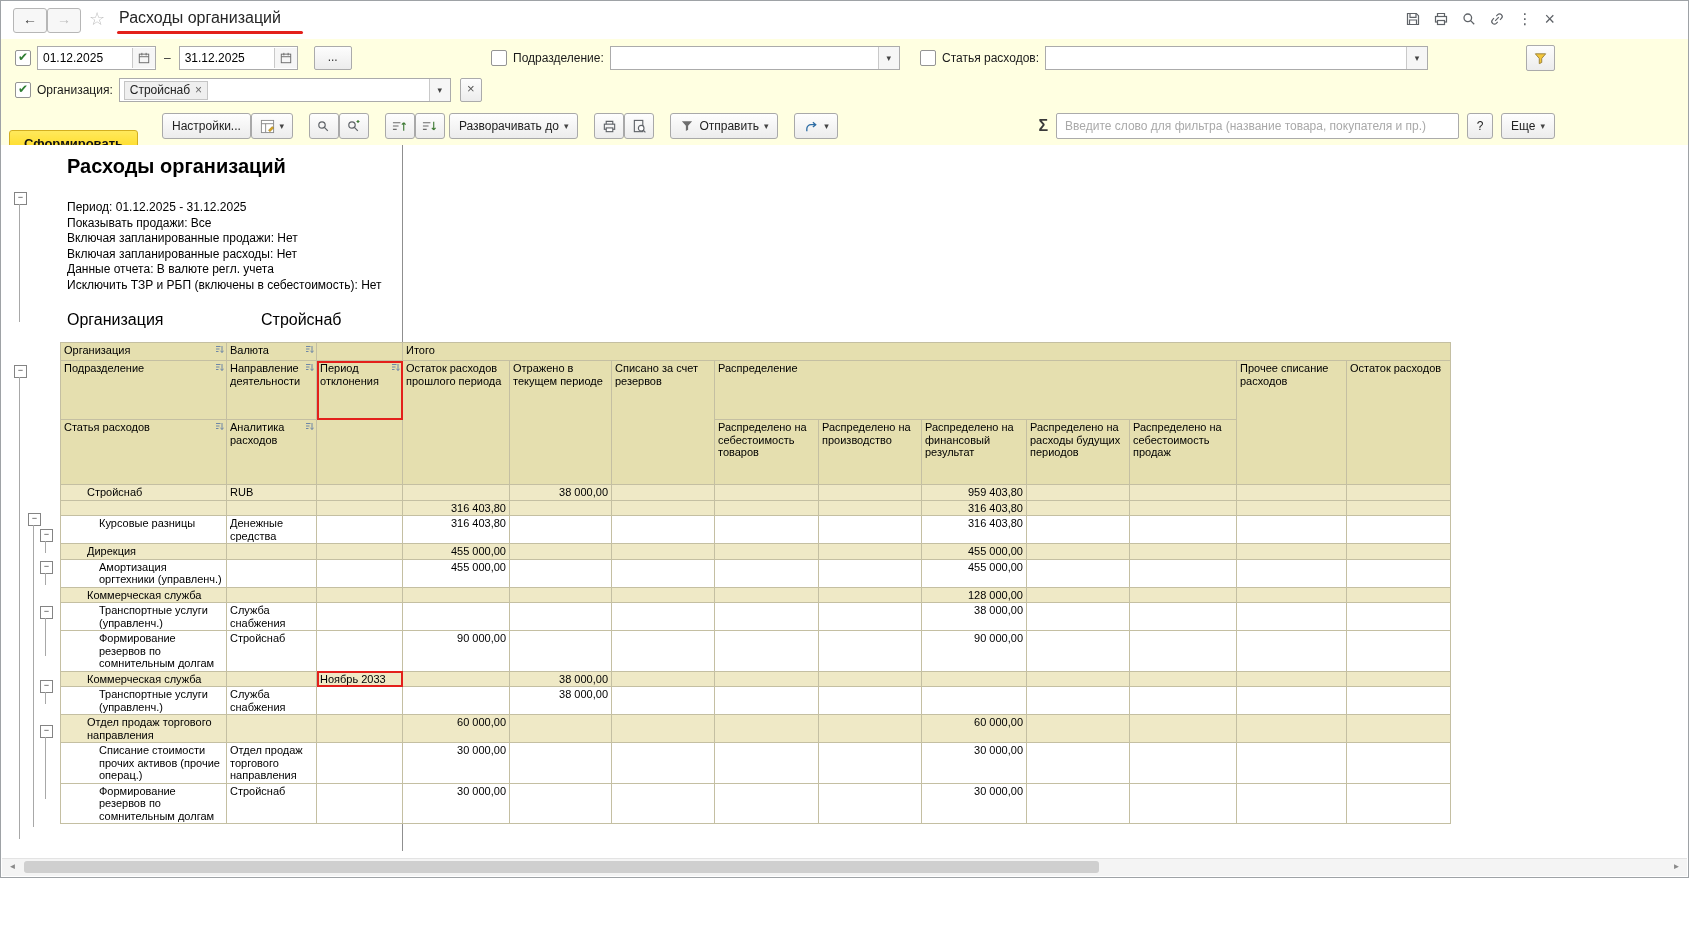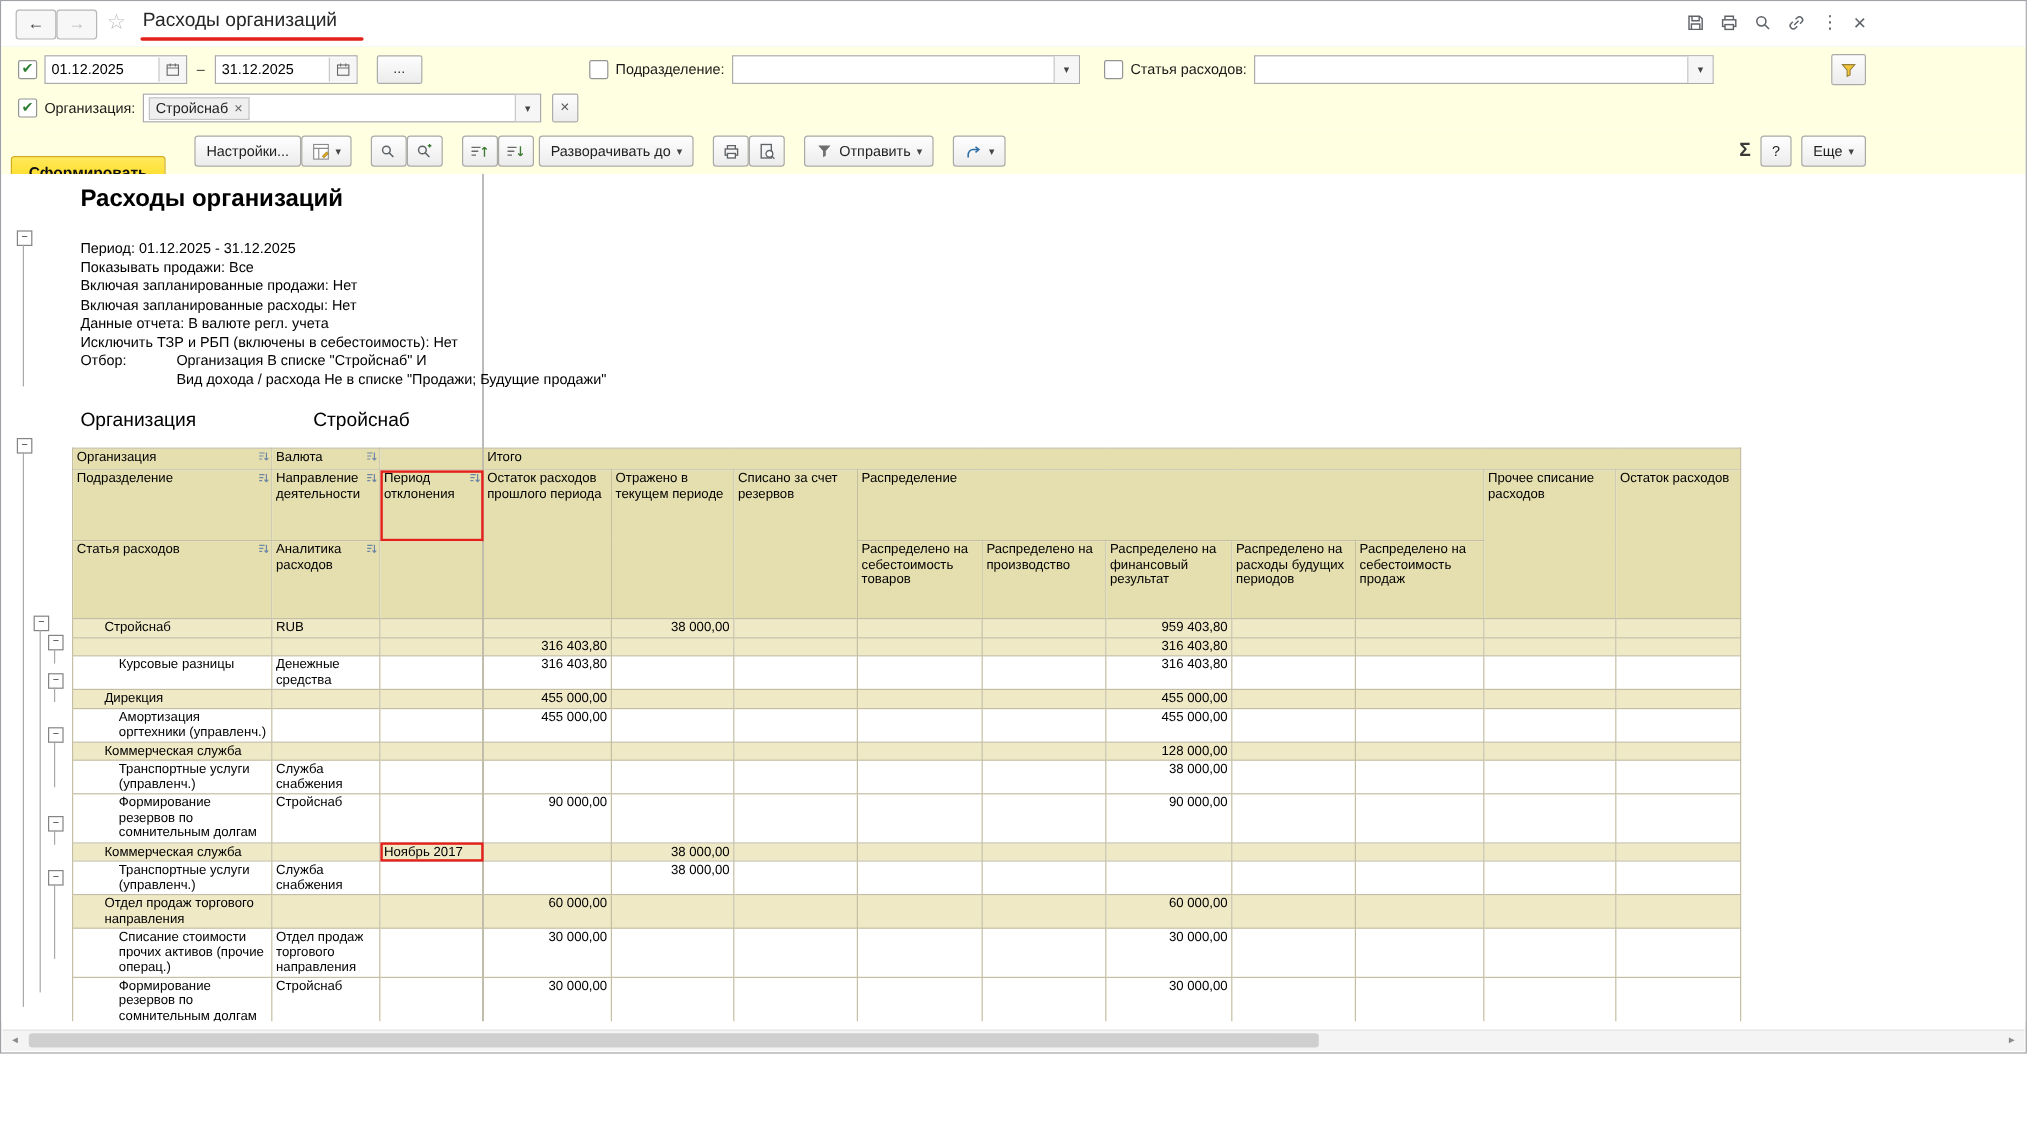--- a/index.html
+++ b/index.html
@@ -285,20 +285,21 @@
       <span class="btn iconbtn" style="width:42px">
         <svg width="15" height="15" viewBox="0 0 16 16" fill="none" stroke="#2E6DA4" stroke-width="1.4">
           <path d="M3 13v-2.5A4.5 4.5 0 017.5 6H12"></path>
             <path d="M9.5 3.5L12.5 6 9.5 8.5"></path>
         </svg>
         <span class="dd">▾</span>
       </span>
     </div>
     <div class="tright">
       <span class="sigma">Σ</span>
+      <input class="qfilter" placeholder="Введите слово для фильтра (название товара, покупателя и пр.)" style="">
       <span class="btn iconbtn" style="width:24px">?</span>
       <span class="btn">
         <span>Еще</span>
           <span class="dd">▾</span>
       </span>
     </div>
   </div>
 
   <div class="report">
 
@@ -326,27 +327,20 @@
 
       <div class="params">
         <div class="params-row">
           <div class="pvals">
             <div>Период: 01.12.2025 - 31.12.2025</div>
             <div>Показывать продажи: Все</div>
             <div>Включая запланированные продажи: Нет</div>
             <div>Включая запланированные расходы: Нет</div>
             <div>Данные отчета: В валюте регл. учета</div>
             <div>Исключить ТЗР и РБП (включены в себестоимость): Нет</div>
-          </div>
-        </div>
-        <div class="params-row">
-          <span class="plabel">Отбор:</span>
-          <div class="pvals">
-            <div>Организация В списке "Стройснаб" И</div>
-            <div>Вид дохода / расхода Не в списке "Продажи; Будущие продажи"</div>
           </div>
         </div>
       </div>
 
       <div class="orgline">
         <span class="ol-label">Организация</span>
         <span>Стройснаб</span>
       </div>
 
       <table class="rt">
@@ -539,21 +533,21 @@
               <td class="num"></td>
               <td class="num">90 000,00</td>
               <td class="num"></td>
               <td class="num"></td>
               <td class="num"></td>
               <td class="num"></td>
             </tr>
             <tr class="r-group">
               <td style="padding-left: 26px;">Коммерческая служба</td>
               <td></td>
-              <td class="annot-box">Ноябрь 2017</td>
+              <td class="annot-box">Ноябрь 2033</td>
               <td class="num"></td>
               <td class="num">38 000,00</td>
               <td class="num"></td>
               <td class="num"></td>
               <td class="num"></td>
               <td class="num"></td>
               <td class="num"></td>
               <td class="num"></td>
               <td class="num"></td>
               <td class="num"></td>

